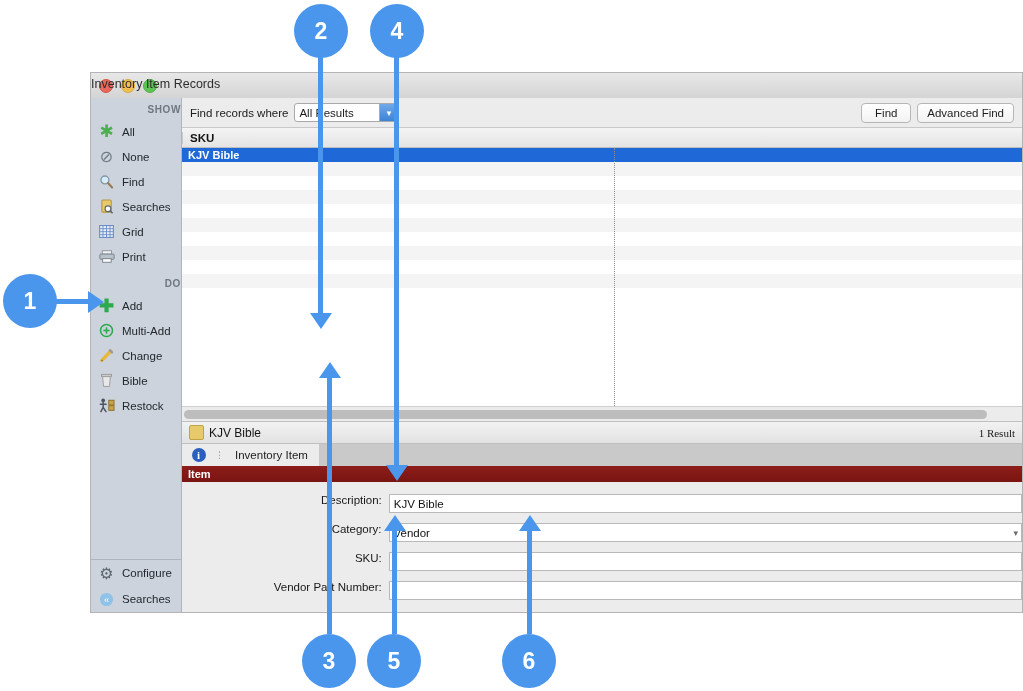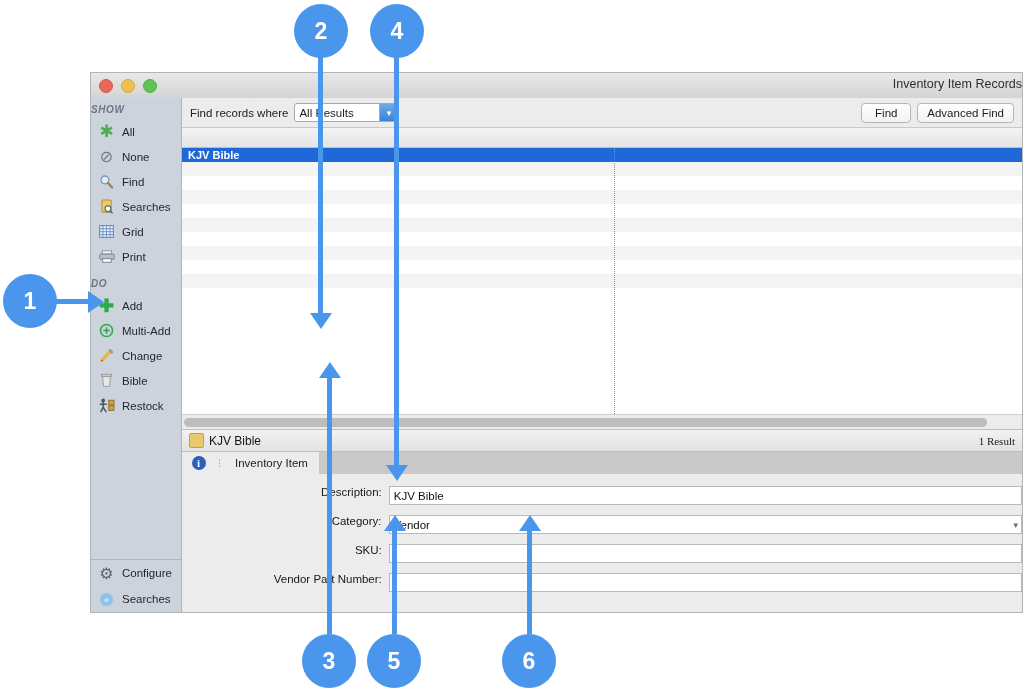--- a/index.html
+++ b/index.html
@@ -73,24 +73,23 @@
   }
   .titlebar {
     height: 25px;
     background: linear-gradient(to bottom, #e8e8e8, #d4d4d4);
     border-bottom: 1px solid #b0b0b0;
     position: relative;
   }
   .title-text {
     position: absolute;
     left: 0; right: 0; top: 4px;
-    text-align: right;
+    text-align: left;
     font-size: 12.5px;
     color: #2e2e2e;
-    margin-left: 37px;
   }
   .lights { position: absolute; left: 8px; top: 6px; display: flex; gap: 8px; }
   .light { width: 12px; height: 12px; border-radius: 50%; }
   .light.red    { background: #e8685c; border: 1px solid #d2564b; }
   .light.yellow { background: #efbe4f; border: 1px solid #d9a93f; }
   .light.green  { background: #5fc455; border: 1px solid #4fae46; }
 
   .winbody { position: absolute; left: 0; top: 25px; right: 0; bottom: 0; display: flex; }
 
   
@@ -99,25 +98,24 @@
     background: #ccd3dc;
     border-right: 1px solid #aeb5bf;
     box-sizing: border-box;
     position: relative;
     display: flex;
     flex-direction: column;
   }
   .sb-head {
     font-size: 10px;
     color: #6e7680;
-    text-align: left;
+    text-align: right;
     letter-spacing: .6px;
     padding: 6px 0 4px 0;
     font-weight: bold;
-    font-style: italic;
   }
   .sb-item {
     display: flex;
     align-items: center;
     height: 25px;
     padding-left: 7px;
     font-size: 11.5px;
     color: #24282e;
     gap: 7px;
   }
@@ -472,20 +470,23 @@
         <div class="combo">
           <span>All Results</span>
           <div class="combo-btn">▾</div>
         </div>
         <div class="spacer"></div>
         <div class="btn">Find</div>
         <div class="btn" style="min-width:86px;">Advanced Find</div>
       </div>
 
       <div class="tbl-head">
+        <div class="th-sku">
+          <span>SKU</span>
+        </div>
       </div>
 
       <div class="tbl-body">
         <div class="col-div"></div>
         <div class="row sel"><span>KJV Bible</span></div>
         <div class="row alt"></div>
         <div class="row"></div>
         <div class="row alt"></div>
         <div class="row"></div>
         <div class="row alt"></div>
@@ -506,20 +507,21 @@
       </div>
 
       <div class="tabstrip">
         <div class="tab-info">
           <div class="info-circle">i</div>
         </div>
         <div class="tab-grip">⋮</div>
         <div class="tab-active">Inventory Item</div>
       </div>
 
+      <div class="sectionbar">Item</div>
 
       <div class="form">
 
         <div class="frow">
           <div class="flabel">Description:</div>
           <div class="fin wide">
             <span>KJV Bible</span>
           </div>
         </div>
 

